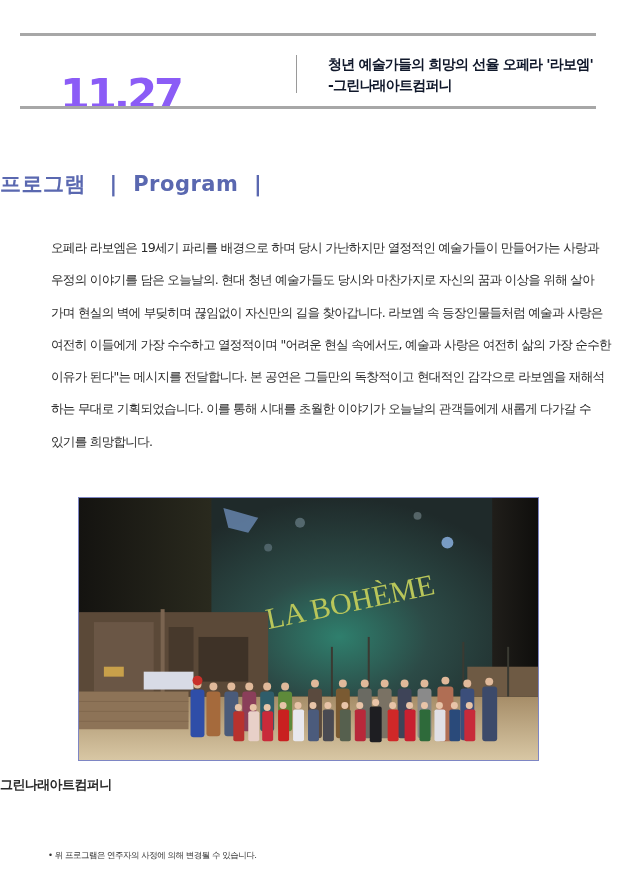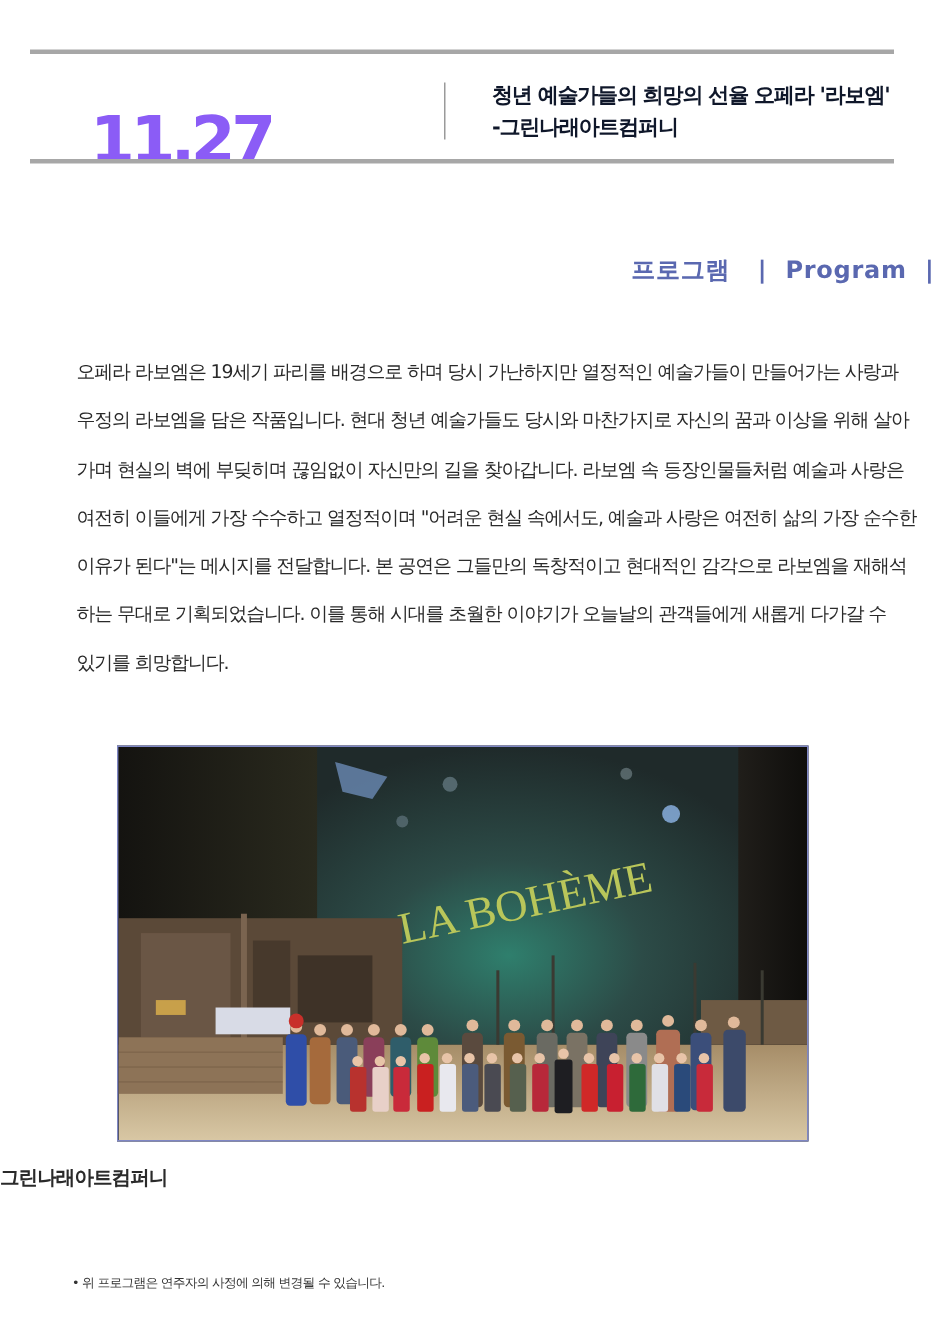--- a/index.html
+++ b/index.html
@@ -63,22 +63,22 @@
       line-height: 21px;
       color: #0f172a;
       letter-spacing: -0.8px;
     }
 
     .section-heading {
       position: absolute;
       left: 0;
       width: 623px;
       top: 170px;
-      text-align: right;
-      font-size: 16px;
+      text-align: left;
+      font-size: 21px;
       font-weight: bold;
       color: #5a68b0;
       letter-spacing: 0.5px;
       white-space: pre;
     }
 
     .body-text {
       position: absolute;
       left: 51px;
       top: 232px;
@@ -139,21 +139,21 @@
   <div>청년 예술가들의 희망의 선율 오페라 '라보엠'</div>
   <div>-그린나래아트컴퍼니</div>
 </div>
 
 <div class="rule bottom"></div>
 
 <div class="section-heading">프로그램   |  Program  |</div>
 
 <div class="body-text">
   <span class="line">오페라 라보엠은 19세기 파리를 배경으로 하며 당시 가난하지만 열정적인 예술가들이 만들어가는 사랑과</span>
-  <span class="line">우정의 라보엠을 담은 작품입니다. 현대 청년 예술가들도 당시와 마찬가지로 자신의 꿈과 이상을 위해 살아</span>
+  <span class="line">우정의 이야기를 담은 오늘날의. 현대 청년 예술가들도 당시와 마찬가지로 자신의 꿈과 이상을 위해 살아</span>
   <span class="line">가며 현실의 벽에 부딪히며 끊임없이 자신만의 길을 찾아갑니다. 라보엠 속 등장인물들처럼 예술과 사랑은</span>
   <span class="line">여전히 이들에게 가장 수수하고 열정적이며 "어려운 현실 속에서도, 예술과 사랑은 여전히 삶의 가장 순수한</span>
   <span class="line">이유가 된다"는 메시지를 전달합니다. 본 공연은 그들만의 독창적이고 현대적인 감각으로 라보엠을 재해석</span>
   <span class="line">하는 무대로 기획되었습니다. 이를 통해 시대를 초월한 이야기가 오늘날의 관객들에게 새롭게 다가갈 수</span>
   <span class="line">있기를 희망합니다.</span>
 </div>
 
 <div class="photo-frame">
   <svg viewBox="0 0 461 264" preserveAspectRatio="none">
     <defs>

